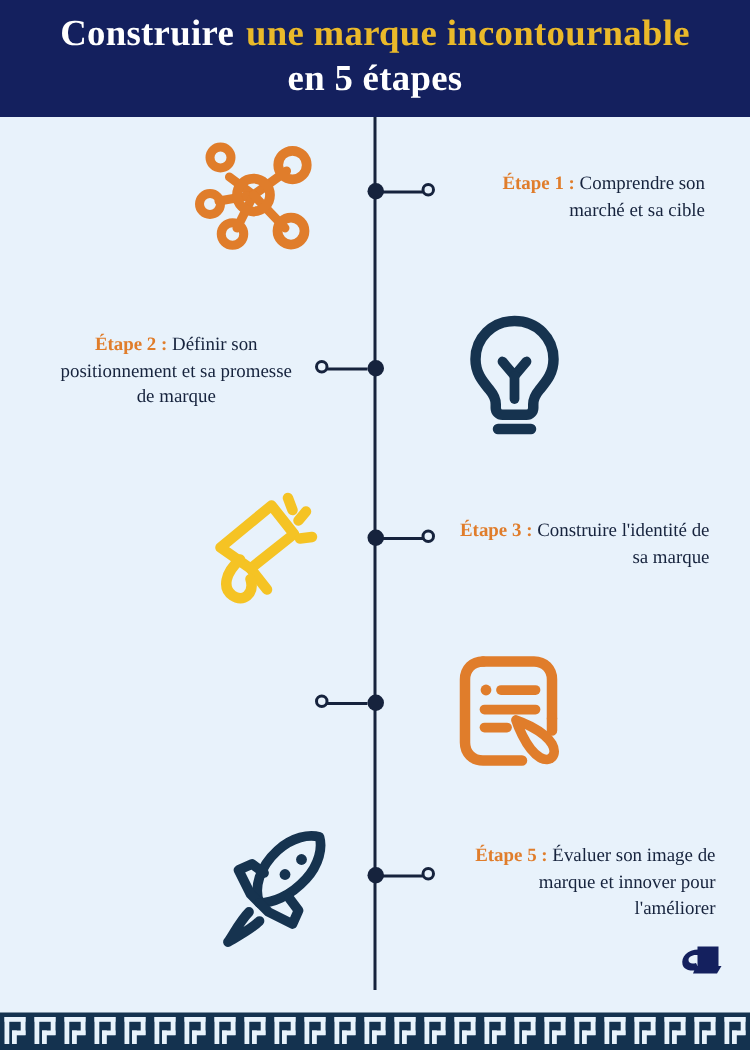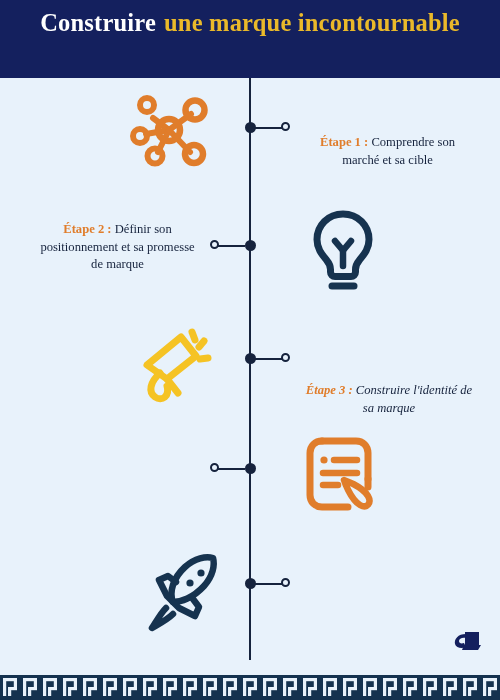--- a/index.html
+++ b/index.html
@@ -82,21 +82,21 @@
     box-sizing: border-box;
   }
 
   
   .step-text {
     position: absolute;
     font-size: 12.6px;
     line-height: 17.5px;
     color: #16233d;
   }
-  .step-text.right { text-align: center; margin-top: 20px; }
+  .step-text.right { text-align: right; }
   .step-text.left  { text-align: center; }
   .step-label {
     color: #e07d2b;
     font-weight: bold;
   }
 
   
   .icon-wrap {
     position: absolute;
     display: block;
@@ -119,20 +119,21 @@
 </style>
 </head>
 <body>
 
 <div class="poster">
 
   <div class="header">
     <div class="header-line1">
       <span class="hl-white">Construire</span><span class="hl-gold">une marque incontournable</span>
     </div>
+    <div class="header-line2">en 5 étapes</div>
   </div>
 
   <div class="timeline-axis"></div>
 
   <div class="node" style="top:122px;"></div>
   <div class="connector" style="left:255px; top:126.5px; width:28px;"></div>
   <div class="endcap" style="left:281px; top:122px;"></div>
   <div class="step-text right" style="left:305px; top:114px; width:165px;">
     <span class="step-label">Étape 1 :</span><span> Comprendre son marché et sa cible</span>
   </div>
@@ -165,21 +166,21 @@
       <path d="M35 6 C20 6 9 17.5 9 31.5 C9 41 14 46.5 18.5 52 C21 55 22.5 58 22.5 61.5 L22.5 64 C22.5 66.5 24.5 68.5 27 68.5 L43 68.5 C45.5 68.5 47.5 66.5 47.5 64 L47.5 61.5 C47.5 58 49 55 51.5 52 C56 46.5 61 41 61 31.5 C61 17.5 50 6 35 6 Z" fill="none" stroke="#16334f" stroke-width="7" stroke-linejoin="round"></path>
       <path d="M27 33 L35 42.5 L43 33" fill="none" stroke="#16334f" stroke-width="6.5" stroke-linecap="round" stroke-linejoin="round"></path>
       <line x1="35" y1="42.5" x2="35" y2="58" stroke="#16334f" stroke-width="6.5" stroke-linecap="round"></line>
       <line x1="24" y1="78" x2="46" y2="78" stroke="#16334f" stroke-width="7" stroke-linecap="round"></line>
     </svg>
   </div>
 
   <div class="node" style="top:353px;"></div>
   <div class="connector" style="left:255px; top:357.5px; width:28px;"></div>
   <div class="endcap" style="left:281px; top:353px;"></div>
-  <div class="step-text right" style="left:305px; top:362px; width:168px;font-style:italic;">
+  <div class="step-text right" style="left:305px; top:345px; width:168px;">
     <span class="step-label">Étape 3 :</span><span> Construire l'identité de sa marque</span>
   </div>
   <div class="icon-wrap" style="left:134px; top:326px;">
     <svg width="84" height="80" viewBox="0 0 84 80">
       <g stroke="#f5c324" fill="none" stroke-width="7" stroke-linecap="round" stroke-linejoin="round">
         <path d="M13 39 L47 11 L62 30 L33 53 Z"></path>
         <path d="M33 53 L44 67"></path>
         <path d="M26 47 C16 56 14 66 21 71 C28 76 36 70 33 60"></path>
         <path d="M58 6 L61 14"></path>
         <path d="M70 15 L65 21"></path>
@@ -199,20 +200,23 @@
       <line x1="34" y1="26" x2="57" y2="26" stroke="#e07d2b" stroke-width="6.5" stroke-linecap="round"></line>
       <line x1="23" y1="39" x2="57" y2="39" stroke="#e07d2b" stroke-width="6.5" stroke-linecap="round"></line>
       <line x1="23" y1="51" x2="38" y2="51" stroke="#e07d2b" stroke-width="6.5" stroke-linecap="round"></line>
       <path d="M44 46 C44 46 62 52 68 62 C72 69 67 75 60 71 C50 65 44 46 44 46 Z" fill="none" stroke="#e07d2b" stroke-width="6.5" stroke-linejoin="round"></path>
     </svg>
   </div>
 
   <div class="node" style="top:578px;"></div>
   <div class="connector" style="left:255px; top:582.5px; width:28px;"></div>
   <div class="endcap" style="left:281px; top:578px;"></div>
+  <div class="step-text right" style="left:305px; top:562px; width:172px;">
+    <span class="step-label">Étape 5 :</span><span> Évaluer son image de marque et innover pour l'améliorer</span>
+  </div>
   <div class="icon-wrap" style="left:143px; top:552px;">
     <svg width="88" height="82" viewBox="0 0 88 82">
       <g stroke="#16334f" fill="none" stroke-width="6.5" stroke-linecap="round" stroke-linejoin="round">
         <path d="M30 50 C26 40 30 26 42 15 C52 6 63 4 70 6 C72 13 70 24 61 34 C50 46 38 50 30 50 Z"></path>
         <path d="M30 50 L24 44 L16 28 L25 24 L33 30"></path>
         <path d="M30 50 L36 56 L52 64 L56 55 L50 47"></path>
         <path d="M23 56 C17 62 12 72 9 76 C14 73 24 68 30 62"></path>
       </g>
       <circle cx="47" cy="31" r="3.6" fill="#16334f"></circle>
       <circle cx="58" cy="21" r="3.6" fill="#16334f"></circle>

